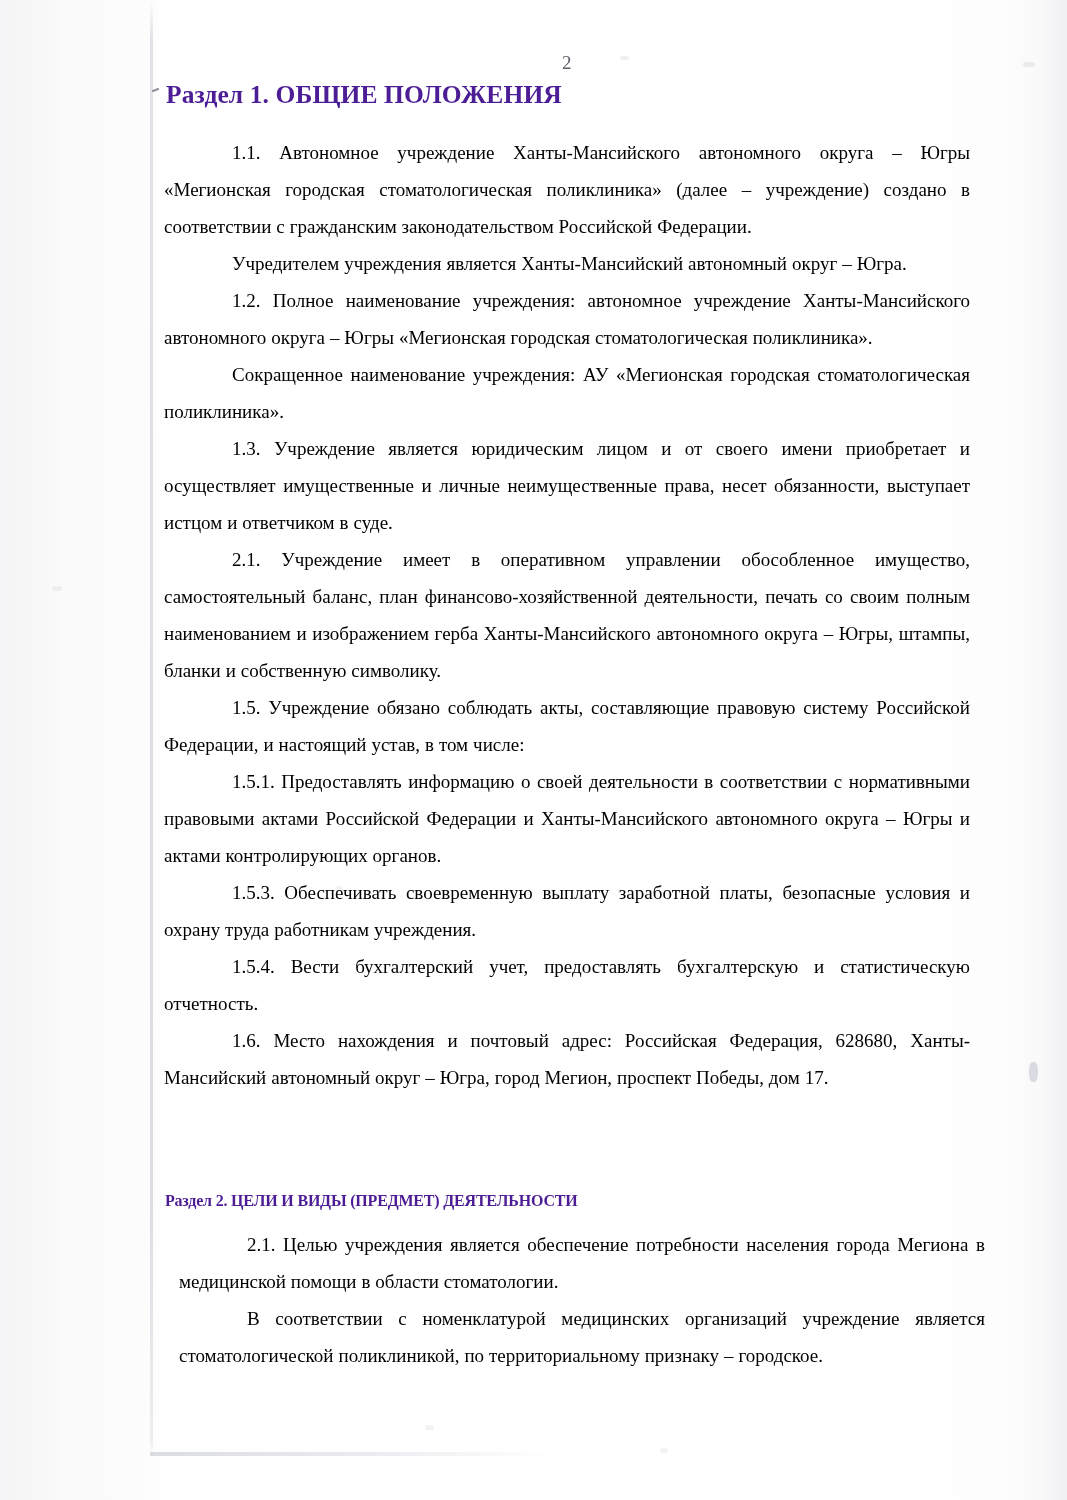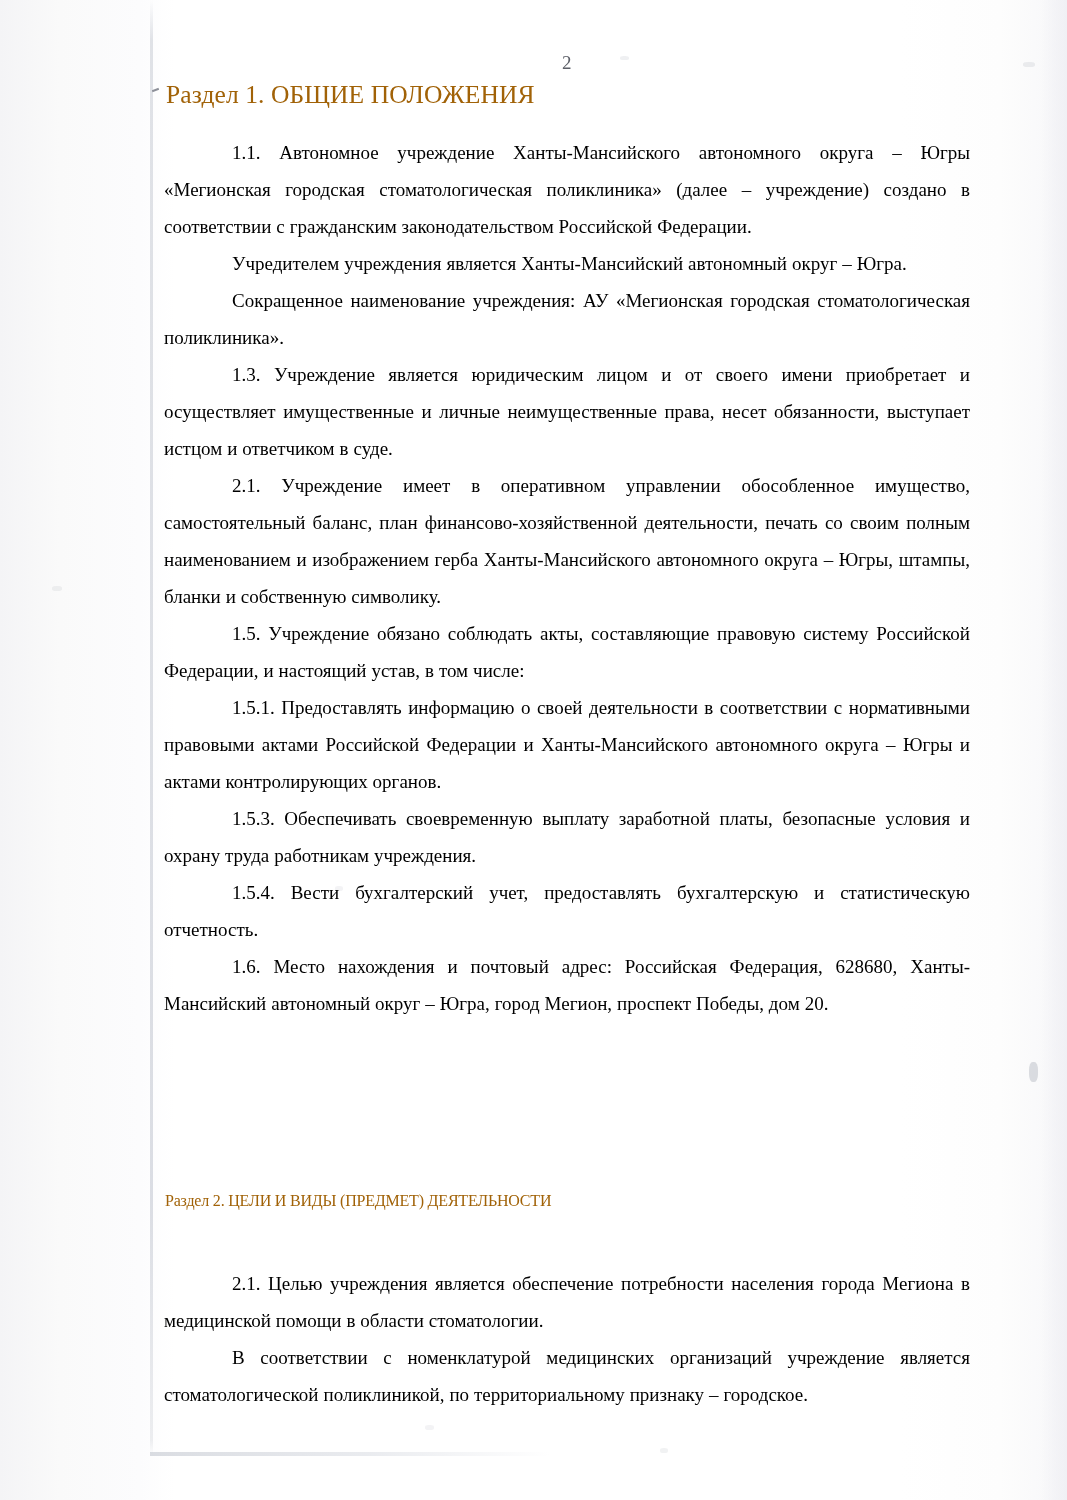--- a/index.html
+++ b/index.html
@@ -95,22 +95,22 @@
     top: 52px;
     width: 806px;
     text-align: center;
     font-size: 19px;
     color: #5d6068;
     letter-spacing: 0.5px;
   }
 
   .section-heading {
     font-size: 25.5px;
-    font-weight: normal;
-    color: #a16207;
+    font-weight: bold;
+    color: #4c1d95;
     letter-spacing: 0.1px;
     white-space: nowrap;
   }
   .heading-1 {
     position: absolute;
     left: 2px;
     top: 80px;
   }
   .heading-1 .tick {
     position: absolute;
@@ -142,21 +142,21 @@
     line-height: 37px;
     color: #000000;
     hyphens: none;
     word-spacing: 0.2px;
   }
   p.para.last-line-left {
     text-align-last: left;
   }
 
   .block-1 { top: 134px; }
-  .block-2 { top: 1265px; }
+  .block-2 { top: 1226px; margin-left: 15px; }
 </style>
 </head>
 <body>
 
 <div class="page">
 
   <div class="scan-bg"></div>
   <div class="scan-edge-left"></div>
   <div class="scan-edge-bottom"></div>
   <div class="scan-edge-right"></div>
@@ -174,28 +174,29 @@
     <div class="page-number">2</div>
 
     <div class="section-heading heading-1">
       <span class="tick"></span>
       <span>Раздел 1. ОБЩИЕ ПОЛОЖЕНИЯ</span>
     </div>
 
     <div class="body-block block-1">
       <p class="para">1.1. Автономное учреждение Ханты-Мансийского автономного округа – Югры «Мегионская городская стоматологическая поликлиника» (далее – учреждение) создано в соответствии с гражданским законодательством Российской Федерации.</p>
       <p class="para last-line-left">Учредителем учреждения является Ханты-Мансийский автономный округ – Югра.</p>
+      <p class="para">1.2. Полное наименование учреждения: автономное учреждение Ханты-Мансийского автономного округа – Югры «Мегионская городская стоматологическая поликлиника».</p>
       <p class="para">Сокращенное наименование учреждения: АУ «Мегионская городская стоматологическая поликлиника».</p>
       <p class="para">1.3. Учреждение является юридическим лицом и от своего имени приобретает и осуществляет имущественные и личные неимущественные права, несет обязанности, выступает истцом и ответчиком в суде.</p>
       <p class="para">2.1. Учреждение имеет в оперативном управлении обособленное имущество, самостоятельный баланс, план финансово-хозяйственной деятельности, печать со своим полным наименованием и изображением герба Ханты-Мансийского автономного округа – Югры, штампы, бланки и собственную символику.</p>
       <p class="para">1.5. Учреждение обязано соблюдать акты, составляющие правовую систему Российской Федерации, и настоящий устав, в том числе:</p>
       <p class="para">1.5.1. Предоставлять информацию о своей деятельности в соответствии с нормативными правовыми актами Российской Федерации и Ханты-Мансийского автономного округа – Югры и актами контролирующих органов.</p>
       <p class="para">1.5.3. Обеспечивать своевременную выплату заработной платы, безопасные условия и охрану труда работникам учреждения.</p>
       <p class="para">1.5.4. Вести бухгалтерский учет, предоставлять бухгалтерскую и статистическую отчетность.</p>
-      <p class="para">1.6. Место нахождения и почтовый адрес: Российская Федерация, 628680, Ханты-Мансийский автономный округ – Югра, город Мегион, проспект Победы, дом 20.</p>
+      <p class="para">1.6. Место нахождения и почтовый адрес: Российская Федерация, 628680, Ханты-Мансийский автономный округ – Югра, город Мегион, проспект Победы, дом 17.</p>
     </div>
 
     <div class="section-heading heading-2">
       <span>Раздел 2. ЦЕЛИ И ВИДЫ (ПРЕДМЕТ) ДЕЯТЕЛЬНОСТИ</span>
     </div>
 
     <div class="body-block block-2">
       <p class="para">2.1. Целью учреждения является обеспечение потребности населения города Мегиона в медицинской помощи в области стоматологии.</p>
       <p class="para">В соответствии с номенклатурой медицинских организаций учреждение является стоматологической поликлиникой, по территориальному признаку – городское.</p>
     </div>

